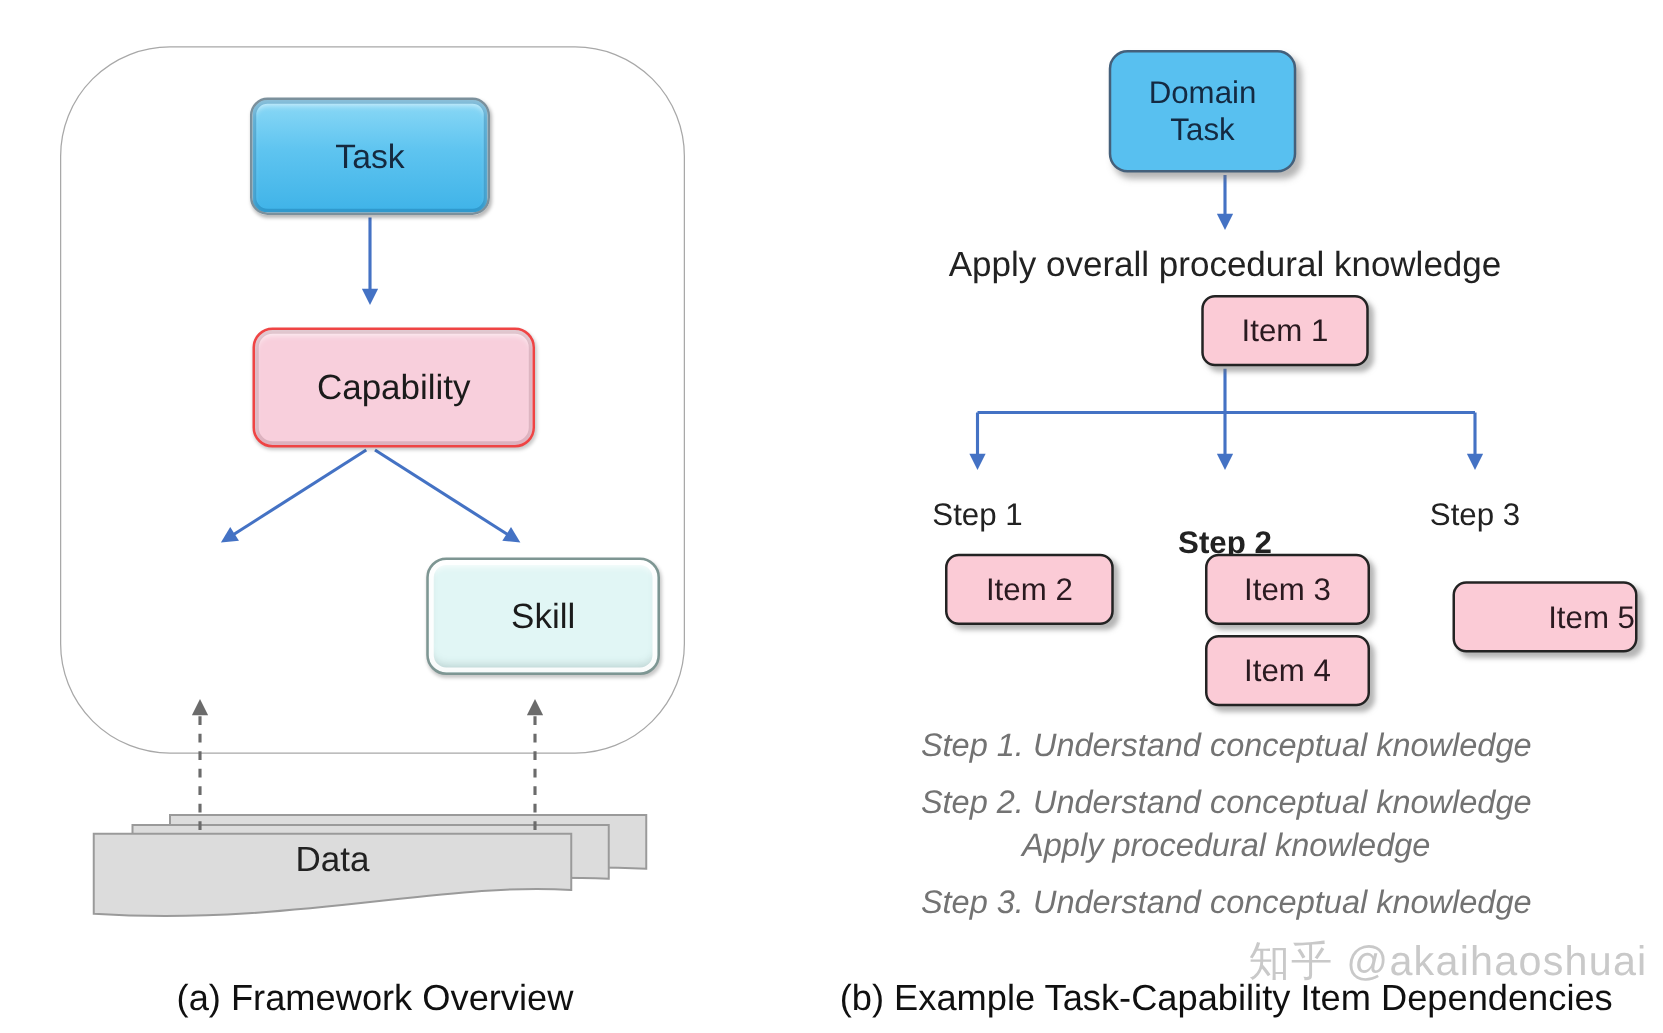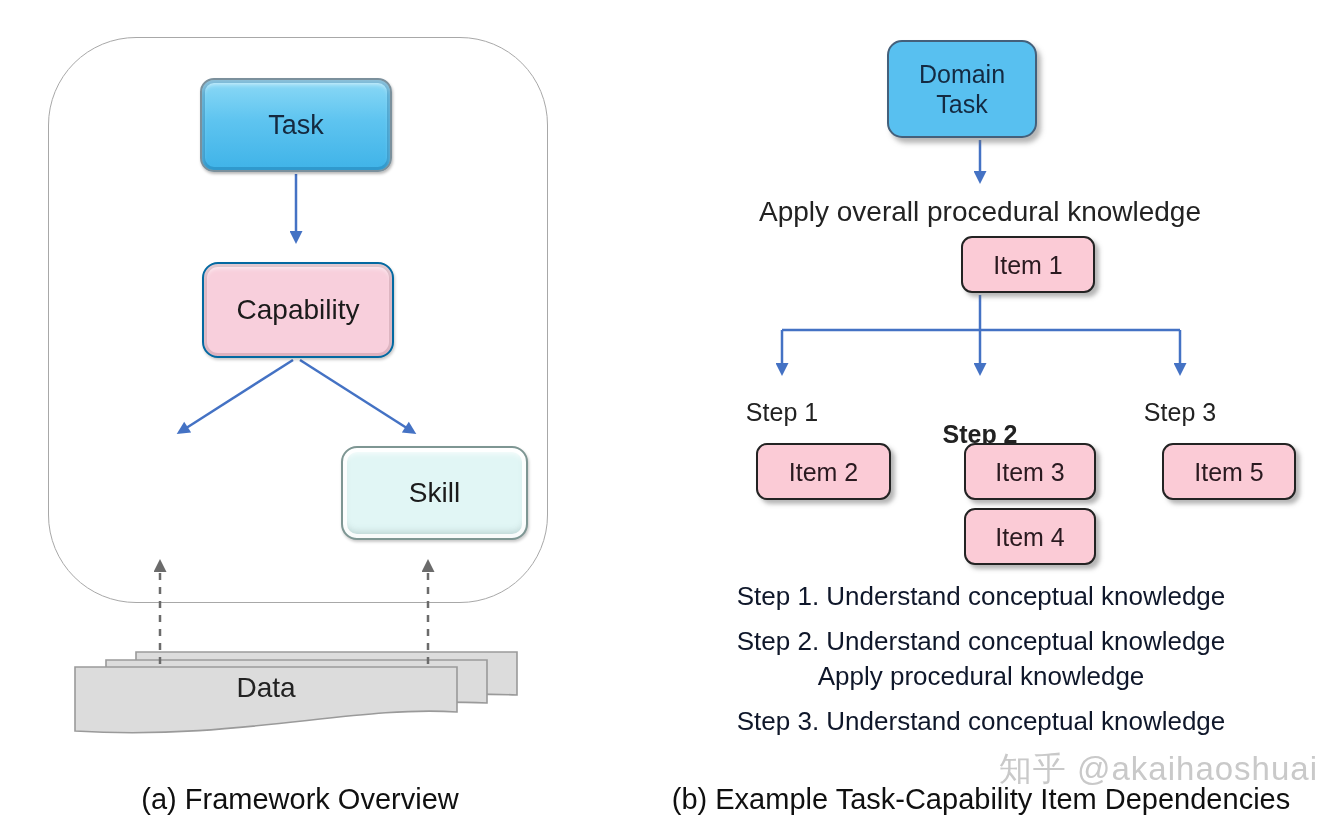--- a/index.html
+++ b/index.html
@@ -23,22 +23,22 @@
     text-align:center;z-index:3;line-height:1.2;
   }
   
   .n-task{
     left:200px;top:78px;width:192px;height:94px;border-radius:14px;
     background:linear-gradient(180deg,#8cd9f6 0%,#5ec4f0 45%,#3fb3e8 100%);
     border:2px solid #7b909c;font-size:27px;color:#15293f;
     box-shadow:inset 0 0 0 3px rgba(20,110,160,.38), inset 0 4px 5px rgba(255,255,255,.65), 1px 2px 3px rgba(0,0,0,.28);
   }
   .n-capability{
-    left:202px;top:262px;width:192px;height:96px;border-radius:16px;
-    background:var(--node_pink_left);border:2px solid #0369a1;font-size:28px;
+    left:202px;top:262px;width:226px;height:96px;border-radius:16px;
+    background:var(--node_pink_left);border:2px solid #ef4444;font-size:28px;
     box-shadow:inset 0 0 0 3px rgba(150,100,115,.28), inset 0 4px 5px rgba(255,255,255,.75), 1px 2px 3px rgba(0,0,0,.22);
   }
   .n-cyan{
     background:var(--node_cyan);border:2px solid #7e9693;border-radius:16px;font-size:28px;
     box-shadow:inset 0 0 0 4px rgba(255,255,255,.9), inset 0 -6px 7px rgba(90,120,118,.28), inset 0 5px 6px rgba(255,255,255,.9), 1px 2px 3px rgba(0,0,0,.22);
   }
   .n-knowledge{left:68px;top:445px;width:192px;height:95px;}
   .n-skill{left:341px;top:446px;width:187px;height:94px;}
 
   
@@ -49,31 +49,31 @@
     box-shadow:4px 5px 5px rgba(110,110,110,.5);
   }
   .n-item{
     background:var(--node_pink_right);border:2.5px solid #232323;border-radius:11px;
     font-size:25px;color:#2a1a20;box-shadow:4px 4px 4px rgba(110,110,110,.5);margin-left:48px;
   }
   .n-item1{left:913px;top:236px;width:134px;height:57px;}
   .n-item2{left:708px;top:443px;width:135px;height:57px;}
   .n-item3{left:916px;top:443px;width:132px;height:57px;}
   .n-item4{left:916px;top:508px;width:132px;height:57px;}
-  .n-item5{left:1114px;top:443px;width:134px;height:57px;}
+  .n-item5{left:1114px;top:465px;width:148px;height:57px;justify-content:flex-end;}
 
   .label{position:absolute;z-index:3;text-align:center;}
   .l-apply{left:650px;top:196px;width:660px;font-size:28px;color:#222;}
   .l-step{width:120px;font-size:25px;color:#222;}
   .l-step1{left:722px;top:398px;}
   .l-step2{left:920px;top:420px;font-weight:bold;}
   .l-step3{left:1120px;top:398px;}
   .l-data{left:80px;top:672px;width:372px;font-size:28px;color:#222;}
 
-  .note{position:absolute;left:650px;width:662px;text-align:center;font-size:26px;color:#0f172a;z-index:3;}
+  .note{position:absolute;left:650px;width:662px;text-align:center;font-size:26px;color:#737373;z-index:3;font-style:italic;}
   .note1{top:581px;} .note2{top:626px;} .note3{top:661px;} .note4{top:706px;}
 
   .caption{position:absolute;z-index:3;text-align:center;font-size:29px;color:#101010;}
   .cap-a{left:40px;top:783px;width:520px;}
   .cap-b{left:640px;top:783px;width:682px;}
 
   .watermark{
     position:absolute;left:898px;top:747px;width:420px;z-index:4;
     font-size:33px;color:var(--watermark_gray);text-align:right;letter-spacing:1px;
   }

